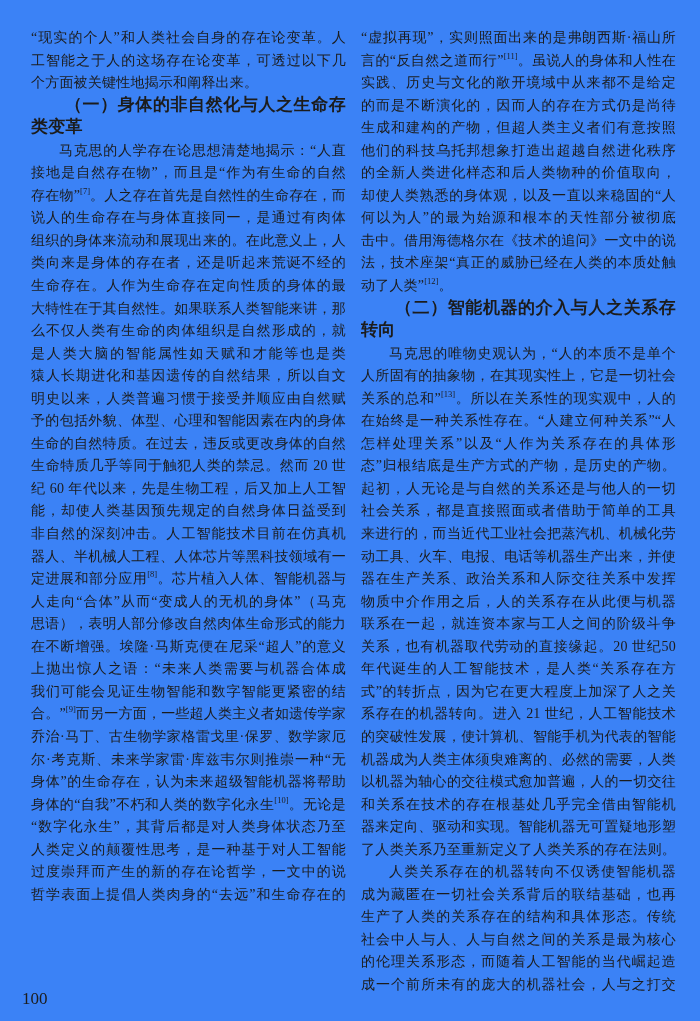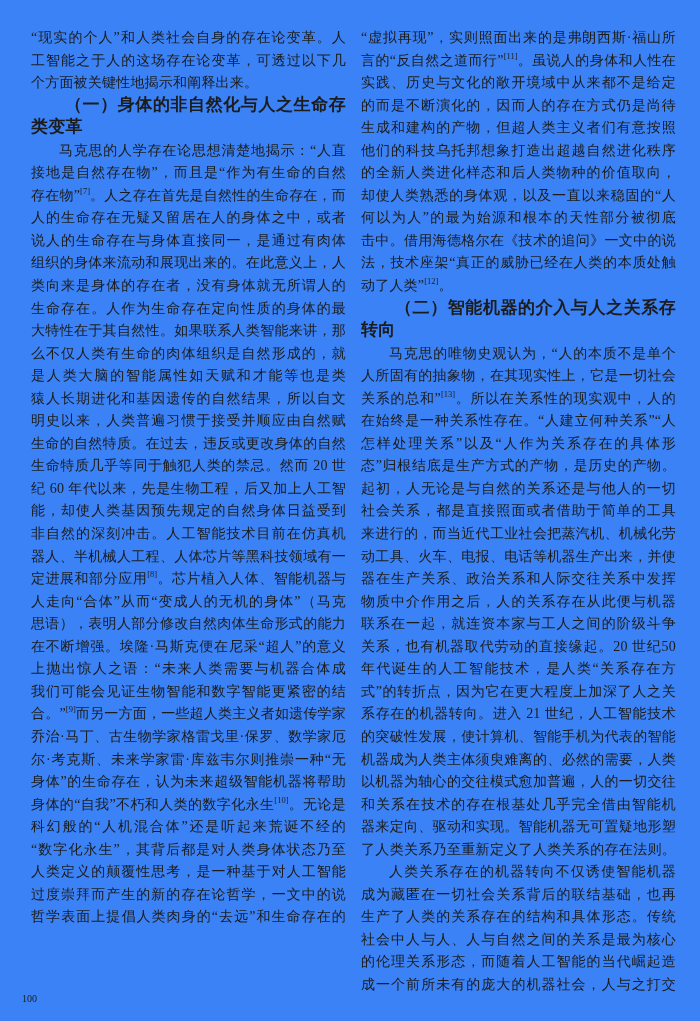--- a/index.html
+++ b/index.html
@@ -49,67 +49,66 @@
   .line sup {
     font-size: 8.5px;
     line-height: 0;
     vertical-align: super;
     letter-spacing: 0;
   }
   .page-number {
     position: absolute;
     left: 22px;
     top: 990px;
-    font-size: 10px;
+    font-size: 17px;
     line-height: 18px;
     color: #1c1c1c;
   }
 </style>
 </head>
 <body>
 
 <div class="page">
   <div class="columns">
     <div class="column">
         <div class="line stretch">“现实的个人”和人类社会自身的存在论变革。人</div>
         <div class="line stretch">工智能之于人的这场存在论变革，可透过以下几</div>
         <div class="line">个方面被关键性地揭示和阐释出来。</div>
         <div class="line heading indent stretch">（一）身体的非自然化与人之生命存在的超人</div>
         <div class="line heading">类变革</div>
         <div class="line indent stretch">马克思的人学存在论思想清楚地揭示：“人直</div>
         <div class="line stretch">接地是自然存在物”，而且是“作为有生命的自然</div>
         <div class="line stretch">存在物”<sup>[7]</sup>。人之存在首先是自然性的生命存在，而</div>
-        <div class="line stretch">人的生命存在无疑又留居在人的身体之中，或者</div>
         <div class="line stretch">说人的生命存在与身体直接同一，是通过有肉体</div>
         <div class="line stretch">组织的身体来流动和展现出来的。在此意义上，人</div>
-        <div class="line stretch">类向来是身体的存在者，没有身体就无所谓人的</div>
+        <div class="line stretch">类向来是身体的存在者，还是听起来荒诞不经的</div>
         <div class="line stretch">生命存在。人作为生命存在定向性质的身体的最</div>
         <div class="line stretch">大特性在于其自然性。如果联系人类智能来讲，那</div>
         <div class="line stretch">么不仅人类有生命的肉体组织是自然形成的，就</div>
         <div class="line stretch">是人类大脑的智能属性如天赋和才能等也是类</div>
         <div class="line stretch">猿人长期进化和基因遗传的自然结果，所以自文</div>
         <div class="line stretch">明史以来，人类普遍习惯于接受并顺应由自然赋</div>
+        <div class="line stretch">予的包括外貌、体型、心理和智能因素在内的身体</div>
         <div class="line stretch">生命的自然特质。在过去，违反或更改身体的自然</div>
         <div class="line stretch">生命特质几乎等同于触犯人类的禁忌。然而 20 世</div>
         <div class="line stretch">纪 60 年代以来，先是生物工程，后又加上人工智</div>
         <div class="line stretch">能，却使人类基因预先规定的自然身体日益受到</div>
         <div class="line stretch">非自然的深刻冲击。人工智能技术目前在仿真机</div>
         <div class="line stretch">器人、半机械人工程、人体芯片等黑科技领域有一</div>
         <div class="line stretch">定进展和部分应用<sup>[8]</sup>。芯片植入人体、智能机器与</div>
         <div class="line stretch">人走向“合体”从而“变成人的无机的身体”（马克</div>
         <div class="line stretch">思语），表明人部分修改自然肉体生命形式的能力</div>
         <div class="line stretch">在不断增强。埃隆·马斯克便在尼采“超人”的意义</div>
         <div class="line stretch">上抛出惊人之语：“未来人类需要与机器合体成</div>
         <div class="line stretch">我们可能会见证生物智能和数字智能更紧密的结</div>
         <div class="line stretch">合。”<sup>[9]</sup>而另一方面，一些超人类主义者如遗传学家</div>
         <div class="line stretch">乔治·马丁、古生物学家格雷戈里·保罗、数学家厄</div>
         <div class="line stretch">尔·考克斯、未来学家雷·库兹韦尔则推崇一种“无</div>
         <div class="line stretch">身体”的生命存在，认为未来超级智能机器将帮助</div>
         <div class="line stretch">身体的“自我”不朽和人类的数字化永生<sup>[10]</sup>。无论是</div>
-        <div class="line stretch">科幻般的“人机混合体”还是听起来荒诞不经的</div>
         <div class="line stretch">“数字化永生”，其背后都是对人类身体状态乃至</div>
         <div class="line stretch">人类定义的颠覆性思考，是一种基于对人工智能</div>
         <div class="line stretch">过度崇拜而产生的新的存在论哲学，一文中的说</div>
         <div class="line stretch">哲学表面上提倡人类肉身的“去远”和生命存在的</div>
       </div>
     <div class="column">
         <div class="line stretch">“虚拟再现”，实则照面出来的是弗朗西斯·福山所</div>
         <div class="line stretch">言的“反自然之道而行”<sup>[11]</sup>。虽说人的身体和人性在</div>
         <div class="line stretch">实践、历史与文化的敞开境域中从来都不是给定</div>
         <div class="line stretch">的而是不断演化的，因而人的存在方式仍是尚待</div>

